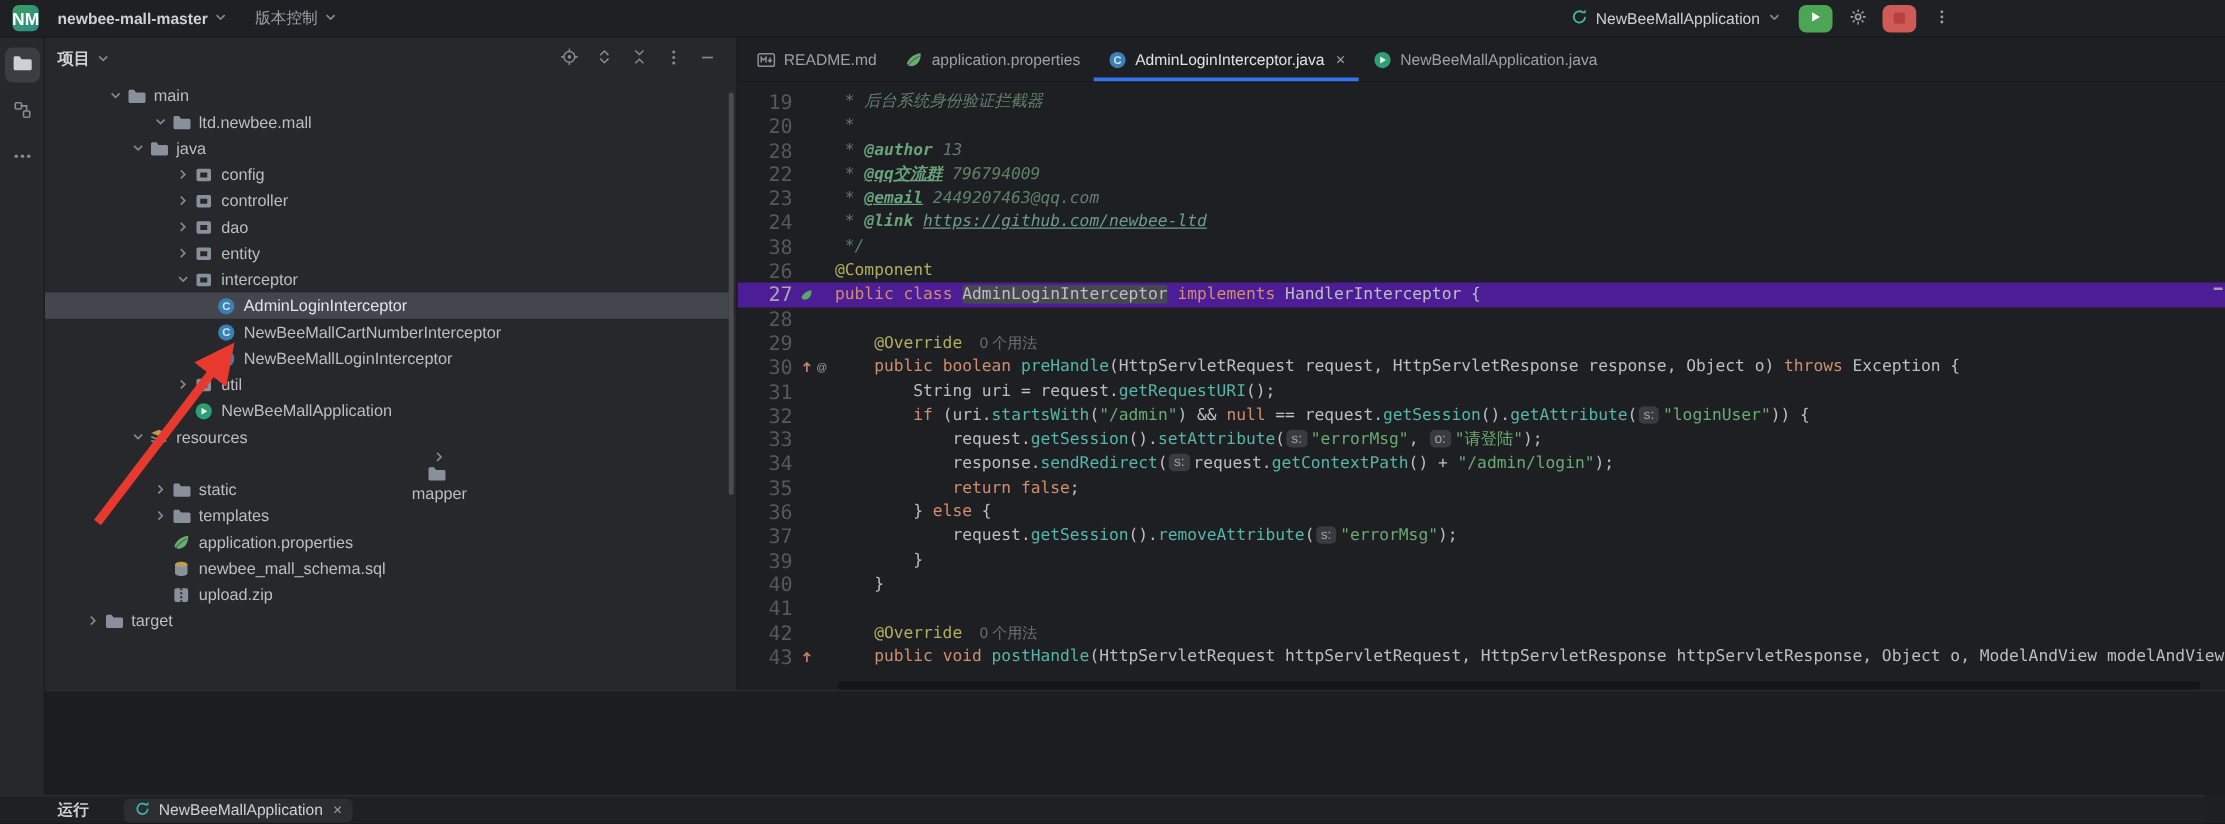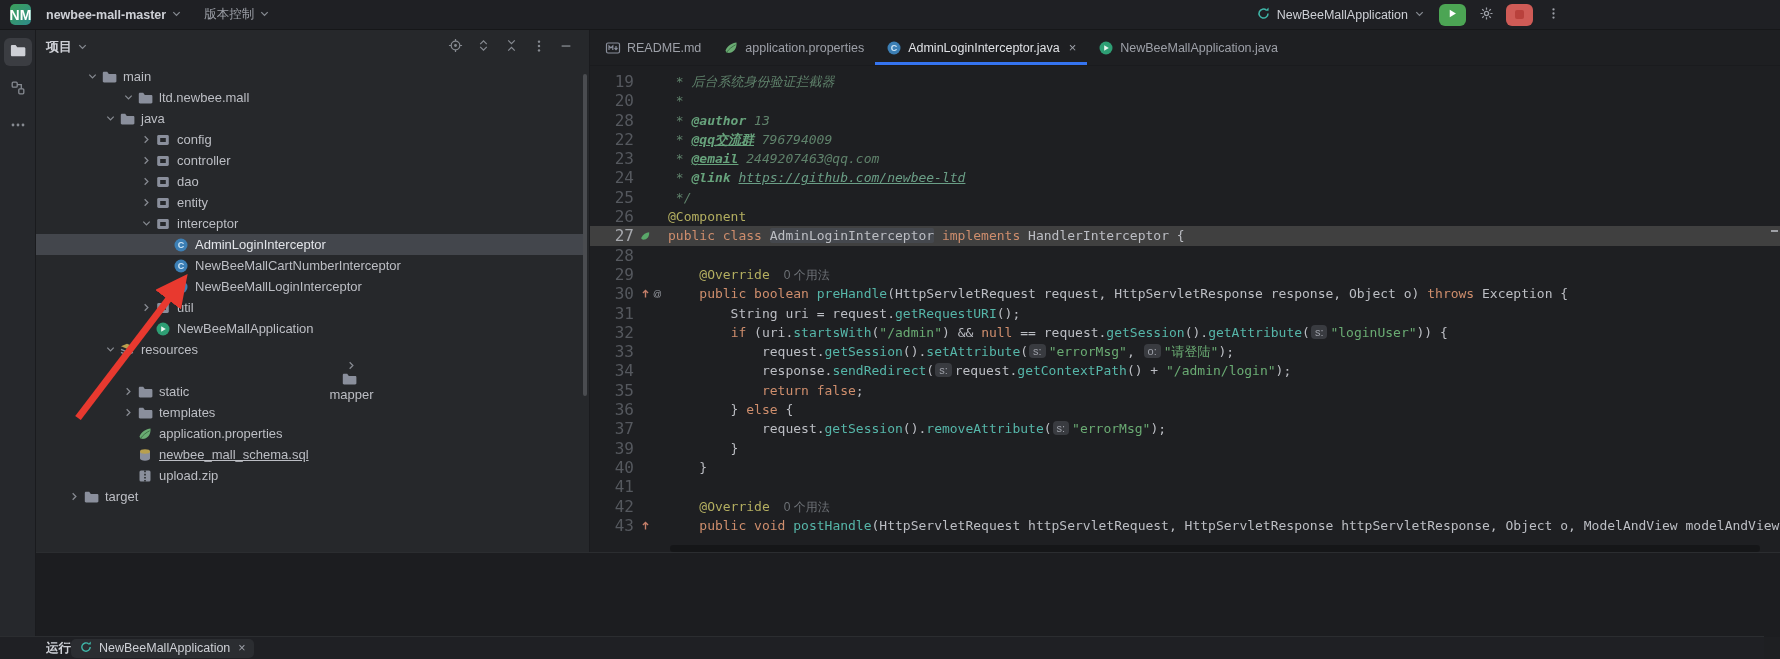--- a/index.html
+++ b/index.html
@@ -48,21 +48,21 @@
   
   .editor-zone{position:absolute;top:30px;left:590px;right:0;height:522px;background:#1E1F22;overflow:hidden;}
   .tabbar{height:36px;display:flex;align-items:stretch;background:#1E1F22;border-bottom:1px solid #1A1B1E;padding-left:4px;box-sizing:border-box;}
   .tab{display:flex;align-items:center;gap:6px;padding:0 11px;color:#9DA0A8;font-size:12.5px;position:relative;cursor:default;}
   .tab.active{color:#DFE1E5;}
   .tab.active::after{content:"";position:absolute;left:0;right:0;bottom:0;height:3px;background:#3574F0;}
   .tab .close{margin-left:3px;color:#9DA0A8;font-size:13px;line-height:1;}
   .code{position:absolute;top:36px;left:0;right:0;bottom:0;overflow:hidden;padding-top:6px;
     font-family:"DejaVu Sans Mono","Liberation Mono",monospace;font-size:13px;}
   .crow{display:flex;height:19.3px;line-height:19.3px;white-space:pre;}
-  .crow.cur{background:#404040;}
+  .crow.cur{background:#4c1d95;}
   .lnum{width:50px;flex:none;text-align:right;color:#55585E;font-size:16px;padding-right:6px;box-sizing:border-box;}
   .crow.cur .lnum{color:#A6A8AD;}
   .gut{width:28px;flex:none;display:flex;align-items:center;gap:1px;}
   .ctext{flex:1;overflow:hidden;}
   .tk-kw{color:#CF8E6D;}
   .tk-str{color:#6AAB73;}
   .tk-mth{color:#56B6A9;}
   .tk-ann{color:#B3AE60;}
   .tk-def{color:#BCBEC4;}
   .tk-doc{color:#5F826B;font-style:italic;}
@@ -72,21 +72,21 @@
   .tk-use{color:#6E7277;font-size:12px;margin-left:14px;font-family:"Liberation Sans",sans-serif;}
   .tk-inl{display:inline-block;background:#393B40;color:#9DA0A8;border-radius:4px;font-size:11px;
     line-height:14px;padding:0 4px;margin:0 3px 0 1px;vertical-align:1px;font-family:"Liberation Sans",sans-serif;}
   .tk-hlid{color:#BCBEC4;background:#45484E;border-radius:2px;}
   .caret-mark{position:absolute;right:2px;top:200px;width:7px;height:2px;background:#B0B3B8;opacity:.85;}
   .hscroll{position:absolute;left:80px;right:20px;bottom:0;height:7px;background:rgba(0,0,0,.28);border-radius:3px;}
 
   
   .run-panel{position:absolute;top:552px;left:36px;right:0;height:84px;background:#1C1D20;border-top:1px solid #2B2D30;}
   .bottom{position:absolute;left:0;right:16px;bottom:0;height:23px;background:#1F2024;border-top:1px solid #2B2D30;
-    display:flex;align-items:center;gap:0;padding-left:46px;box-sizing:border-box;}
+    display:flex;align-items:center;gap:28px;padding-left:46px;box-sizing:border-box;}
   .bottom-label{color:#CED0D6;font-size:12.5px;font-weight:bold;}
   .bottom-tab{display:flex;align-items:center;gap:6px;background:#2B2D31;border-radius:5px;padding:1px 8px;color:#CED0D6;font-size:12.5px;}
   .bottom-tab .close{color:#9DA0A8;margin-left:2px;}
 </style>
 </head>
 <body>
 
 <div class="window">
 
   <header class="titlebar">
@@ -422,21 +422,21 @@
         <div class="trow" style="padding-left: 84px;">
           <span class="tchev"></span>
           <span class="ticon">
             <svg width="16" height="16" viewBox="0 0 16 16">
               <path d="M13.5 2.6c.4 4.7-1.6 9.2-6.2 10.2-2.7.6-4.4-.9-4.8-2.3C5 5.3 9 3.2 13.5 2.6z" fill="#6AAB73"></path>
               <path d="M3.4 12.6C5.9 9 9.4 6.4 12.6 4.8" fill="none" stroke="#3E7347" stroke-width="1"></path>
             </svg>
           </span>
           <span class="tlabel">application.properties</span>
         </div>
-        <div class="trow" style="padding-left: 84px; text-decoration: underline;">
+        <div class="trow" style="padding-left: 84px;">
           <span class="tchev"></span>
           <span class="ticon">
             <svg width="16" height="16" viewBox="0 0 16 16">
               <path d="M3 4.5v7c0 1.2 2.2 2.2 5 2.2s5-1 5-2.2v-7" fill="#8A8F9C"></path>
               <ellipse cx="8" cy="4.5" rx="5" ry="2.2" fill="#B9A04E"></ellipse>
             </svg>
           </span>
           <span class="tlabel">newbee_mall_schema.sql</span>
         </div>
         <div class="trow" style="padding-left: 84px;">
@@ -515,21 +515,21 @@
           <span>NewBeeMallApplication.java</span>
         </div>
       </div>
     <div class="code">
         <div class="crow"><span class="lnum">19</span><span class="gut"></span><span class="ctext"><span class="tk-doc"> * 后台系统身份验证拦截器</span></span></div>
         <div class="crow"><span class="lnum">20</span><span class="gut"></span><span class="ctext"><span class="tk-doc"> *</span></span></div>
         <div class="crow"><span class="lnum">28</span><span class="gut"></span><span class="ctext"><span class="tk-doc"> * </span><span class="tk-doct">@author</span><span class="tk-doc"> 13</span></span></div>
         <div class="crow"><span class="lnum">22</span><span class="gut"></span><span class="ctext"><span class="tk-doc"> * </span><span class="tk-doctu">@qq交流群</span><span class="tk-doc"> 796794009</span></span></div>
         <div class="crow"><span class="lnum">23</span><span class="gut"></span><span class="ctext"><span class="tk-doc"> * </span><span class="tk-doctu">@email</span><span class="tk-doc"> 2449207463@qq.com</span></span></div>
         <div class="crow"><span class="lnum">24</span><span class="gut"></span><span class="ctext"><span class="tk-doc"> * </span><span class="tk-doct">@link</span><span class="tk-doc"> </span><span class="tk-lnk">https://github.com/newbee-ltd</span></span></div>
-        <div class="crow"><span class="lnum">25</span><span class="gut"></span><span class="ctext"><span class="tk-doc"> */</span></span></div>
+        <div class="crow"><span class="lnum">38</span><span class="gut"></span><span class="ctext"><span class="tk-doc"> */</span></span></div>
         <div class="crow"><span class="lnum">26</span><span class="gut"></span><span class="ctext"><span class="tk-ann">@Component</span></span></div>
         <div class="crow cur"><span class="lnum">27</span><span class="gut"><span style="display: flex;"><svg width="11" height="11" viewBox="0 0 12 12">
                 <path d="M10 1.4c.3 3.7-1.2 7.2-4.9 8C2.9 9.9 1.6 8.7 1.3 7.6 3.3 3.5 6.5 1.9 10 1.4z" fill="#59A869"></path>
               </svg></span></span><span class="ctext"><span class="tk-kw">public</span><span class="tk-def"> </span><span class="tk-kw">class</span><span class="tk-def"> </span><span class="tk-hlid">AdminLoginInterceptor</span><span class="tk-def"> </span><span class="tk-kw">implements</span><span class="tk-def"> HandlerInterceptor {</span></span></div>
         <div class="crow"><span class="lnum">28</span><span class="gut"></span><span class="ctext"></span></div>
         <div class="crow"><span class="lnum">29</span><span class="gut"></span><span class="ctext"><span class="tk-def">    </span><span class="tk-ann">@Override</span><span class="tk-use">0 个用法</span></span></div>
         <div class="crow"><span class="lnum">30</span><span class="gut"><span style="display: flex;"><svg width="11" height="11" viewBox="0 0 12 12">
                 <path d="M6 10.4V2.8M3.2 5.4L6 2.6l2.8 2.8" fill="none" stroke="#C57F6A" stroke-width="1.5"></path>
               </svg></span><span style="display: flex;"><svg width="11" height="11" viewBox="0 0 12 12">
                 <text x="6" y="9.4" text-anchor="middle" font-size="9.5" font-family="Liberation Sans,sans-serif" fill="#9DA0A8">@</text>

